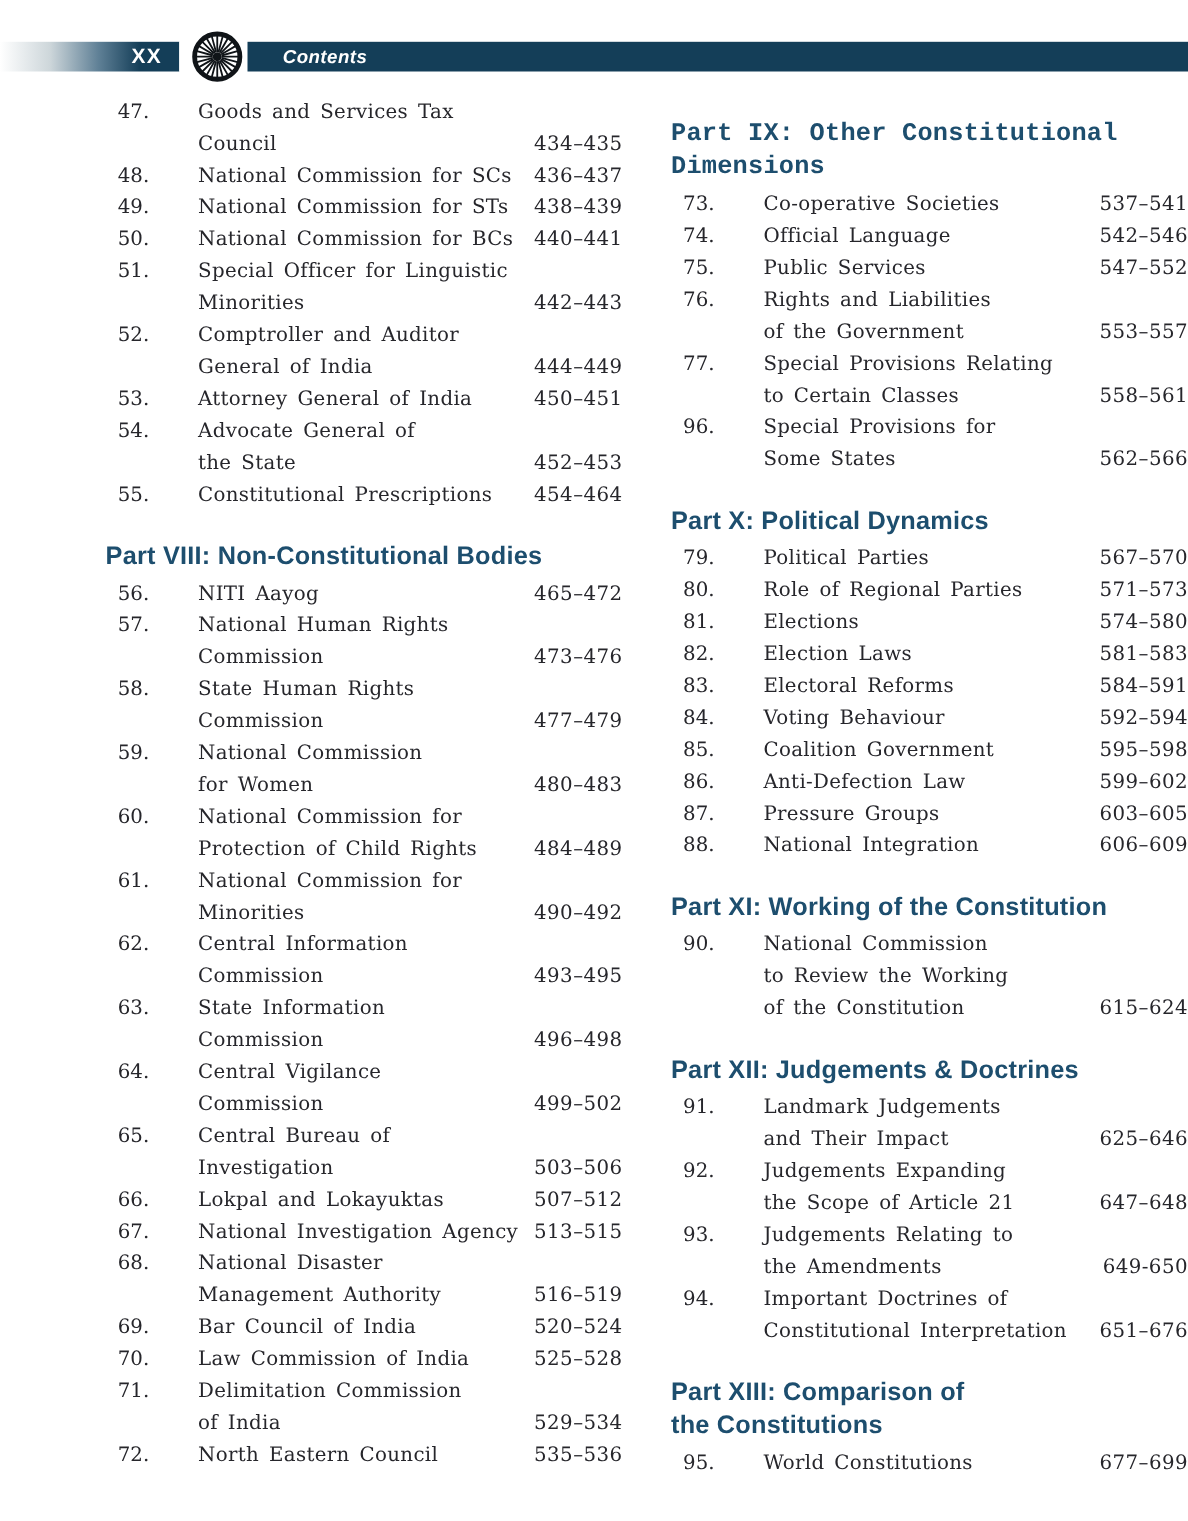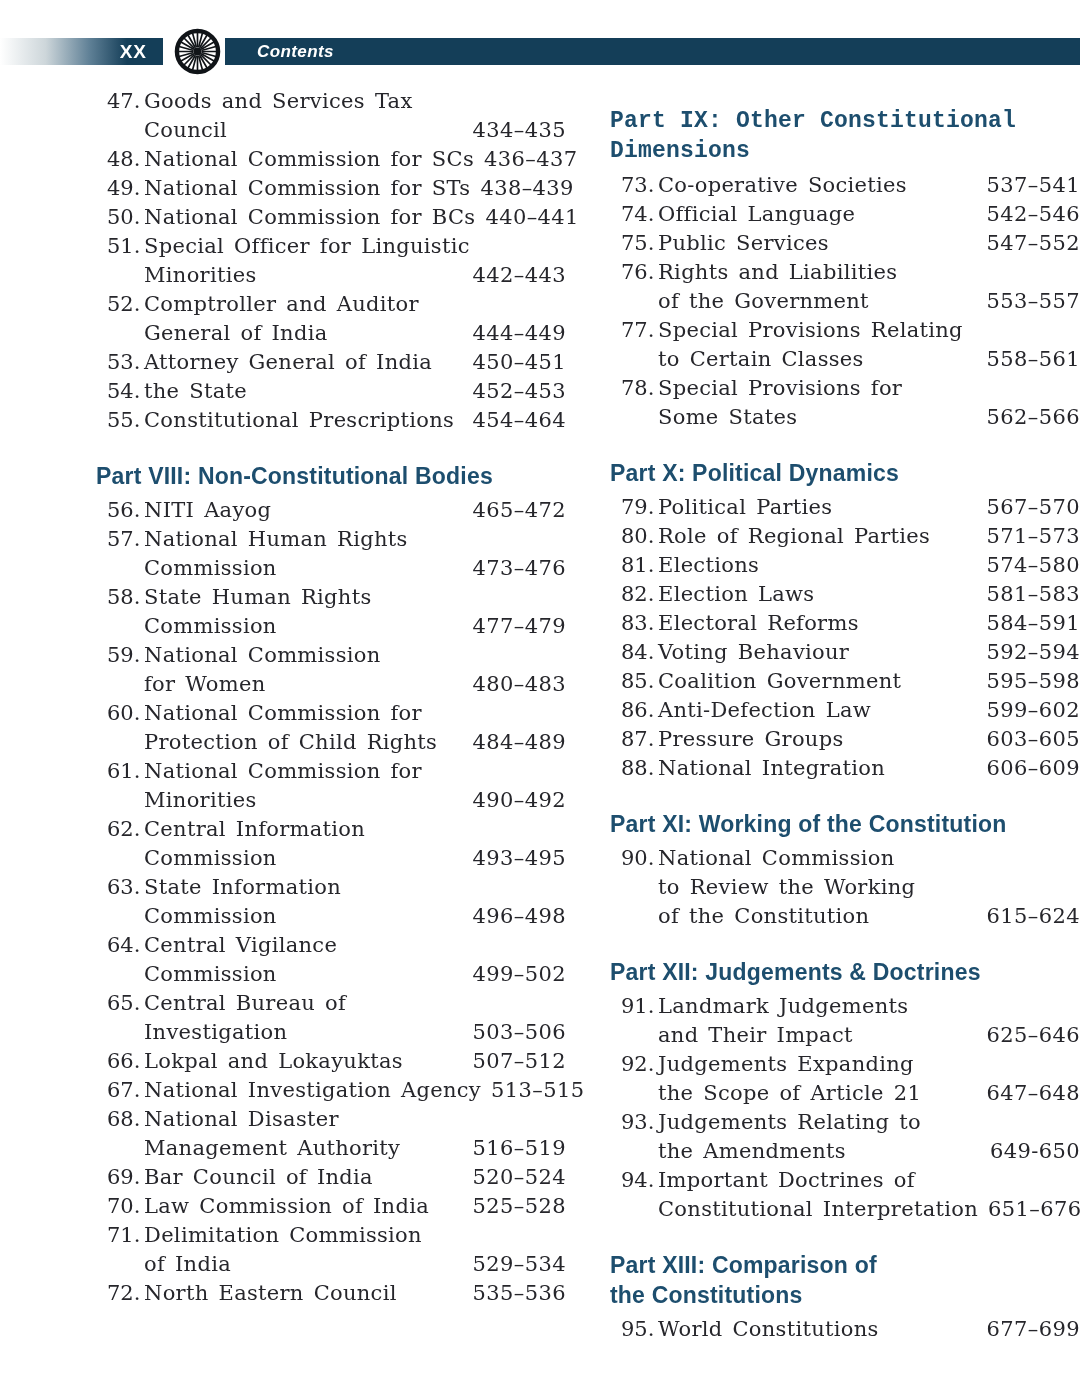--- a/index.html
+++ b/index.html
@@ -30,23 +30,23 @@
   main{display:flex;gap:44px;padding:22px 0 26px 96px;}
   .col{width:470px;flex:none;}
 
   .part-heading{
     font:700 23px/30px "Liberation Sans",sans-serif;
     color:var(--head);margin:26px 0 5px;width:fit-content;letter-spacing:.2px;}
   .part-heading .h-line{display:block;}
   .part-heading .h-line2{}
   .col .part-heading:first-child{margin-top:19px;font-family:Liberation Mono, monospace;}
 
-  .entry{display:flex;font-size:21px;line-height:29px;color:var(--text);}
+  .entry{display:flex;font-size:18px;line-height:29px;color:var(--text);gap:10px;}
   .num{flex:none;width:48px;padding-left:11px;}
-  .body{flex:1;min-width:0;}
+  .body{flex:1;min-width:0;margin-left:26px;}
   .line{display:flex;}
   .t{word-spacing:3px;letter-spacing:.3px;white-space:nowrap;}
   .pg{margin-left:auto;padding-left:10px;letter-spacing:.4px;white-space:nowrap;}
 </style>
 </head>
 <body>
 
 <div class="page">
 
   <header class="hdr">
@@ -162,20 +162,23 @@
             <span class="line">
               <span class="t">Attorney General of India</span>
               <span class="pg">450–451</span>
             </span>
           </span>
         </div>
         <div class="entry">
           <span class="num">54.</span>
           <span class="body">
             <span class="line">
+              <span class="t">Advocate General of</span>
+            </span>
+            <span class="line">
               <span class="t">the State</span>
               <span class="pg">452–453</span>
             </span>
           </span>
         </div>
         <div class="entry">
           <span class="num">55.</span>
           <span class="body">
             <span class="line">
               <span class="t">Constitutional Prescriptions</span>
@@ -423,21 +426,21 @@
             <span class="line">
               <span class="t">Special Provisions Relating</span>
             </span>
             <span class="line">
               <span class="t">to Certain Classes</span>
               <span class="pg">558–561</span>
             </span>
           </span>
         </div>
         <div class="entry">
-          <span class="num">78.</span>
+          <span class="num">96.</span>
           <span class="body">
             <span class="line">
               <span class="t">Special Provisions for</span>
             </span>
             <span class="line">
               <span class="t">Some States</span>
               <span class="pg">562–566</span>
             </span>
           </span>
         </div>

